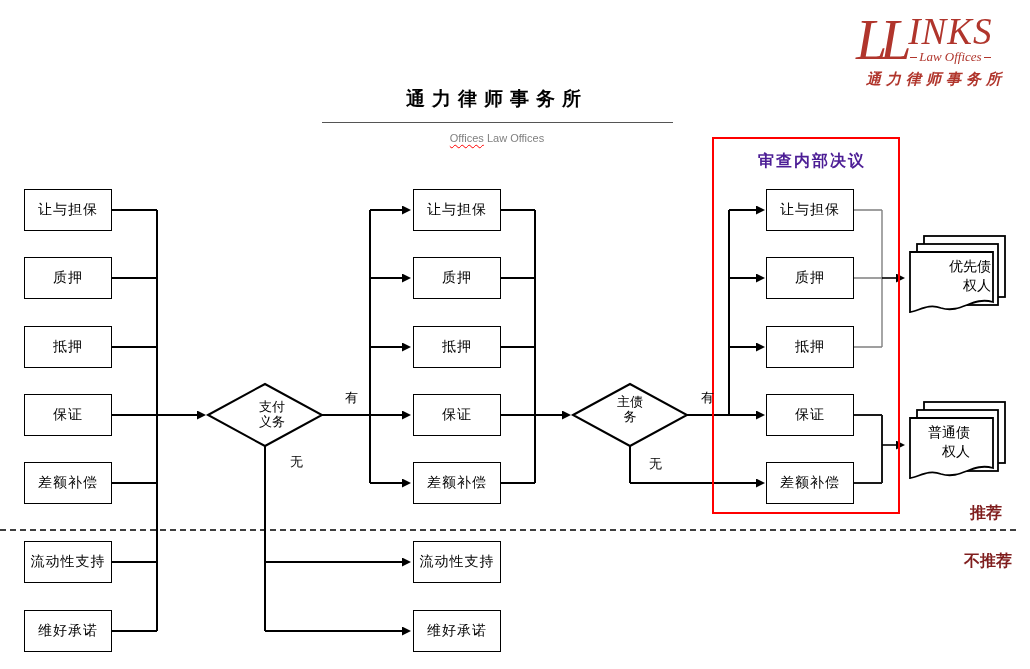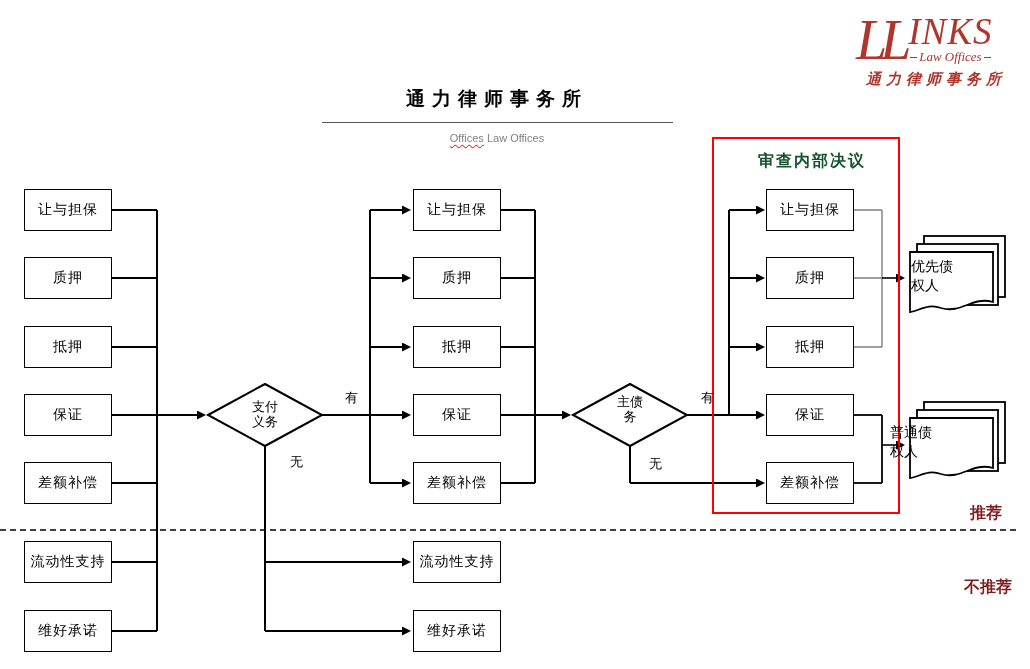--- a/index.html
+++ b/index.html
@@ -15,30 +15,30 @@
   .col-mid{left:413px;width:88px;}
   .col-right{left:766px;}
 
   
   .dlabel{position:absolute;width:80px;text-align:center;font-size:13px;line-height:15px;z-index:3;}
 
   
   .yn{position:absolute;font-size:13px;z-index:3;}
 
   
-  .doclabel{position:absolute;width:80px;text-align:left;font-size:14px;line-height:19px;z-index:3;}
+  .doclabel{position:absolute;width:80px;text-align:right;font-size:14px;line-height:19px;z-index:3;}
 
   
   .red-rect{position:absolute;left:712px;top:137px;width:188px;height:377px;
             border:2.5px solid #ff0000;box-sizing:border-box;z-index:2;background:transparent;}
   .review-label{position:absolute;left:742px;top:151px;width:140px;text-align:center;
-                font-size:16px;font-weight:bold;letter-spacing:2px;color:#14532d;z-index:3;}
+                font-size:16px;font-weight:bold;letter-spacing:2px;color:#4c1d95;z-index:3;}
   .legend{position:absolute;font-size:16px;font-weight:bold;color:#7f1d1d;z-index:3;text-align:right;}
   .legend-rec{left:940px;top:503px;width:62px;}
-  .legend-norec{left:940px;top:577px;width:72px;}
+  .legend-norec{left:940px;top:551px;width:72px;}
 
   
   .title{position:absolute;left:297px;top:86px;width:400px;text-align:center;
          font-size:19px;font-weight:bold;letter-spacing:7px;z-index:3;}
   .title-rule{position:absolute;left:322px;top:122px;width:351px;border-top:1px solid #555;z-index:3;}
   .subtitle{position:absolute;left:347px;top:132px;width:300px;text-align:center;
             font-size:11px;color:#808080;z-index:3;}
   .wavy{text-decoration-line:underline;text-decoration-style:wavy;text-decoration-color:#ff0000;
         text-decoration-thickness:1px;text-underline-offset:2px;}
 
@@ -150,21 +150,21 @@
   <div class="fbox col-mid" style="top:462px">差额补偿</div>
   <div class="fbox col-mid" style="top:541px">流动性支持</div>
   <div class="fbox col-mid" style="top:610px">维好承诺</div>
 
   <div class="fbox col-right" style="top:189px">让与担保</div>
   <div class="fbox col-right" style="top:257px">质押</div>
   <div class="fbox col-right" style="top:326px">抵押</div>
   <div class="fbox col-right" style="top:394px">保证</div>
   <div class="fbox col-right" style="top:462px">差额补偿</div>
 
-  <div class="dlabel" style="left:225px;top:399px">
+  <div class="dlabel" style="left:232px;top:399px">
     <div>支付</div>
     <div>义务</div>
   </div>
   <div class="dlabel" style="left:590px;top:394px">
     <div>主债</div>
     <div>务</div>
   </div>
 
   <div class="yn" style="left:345px;top:389px">有</div>
   <div class="yn" style="left:290px;top:453px">无</div>

